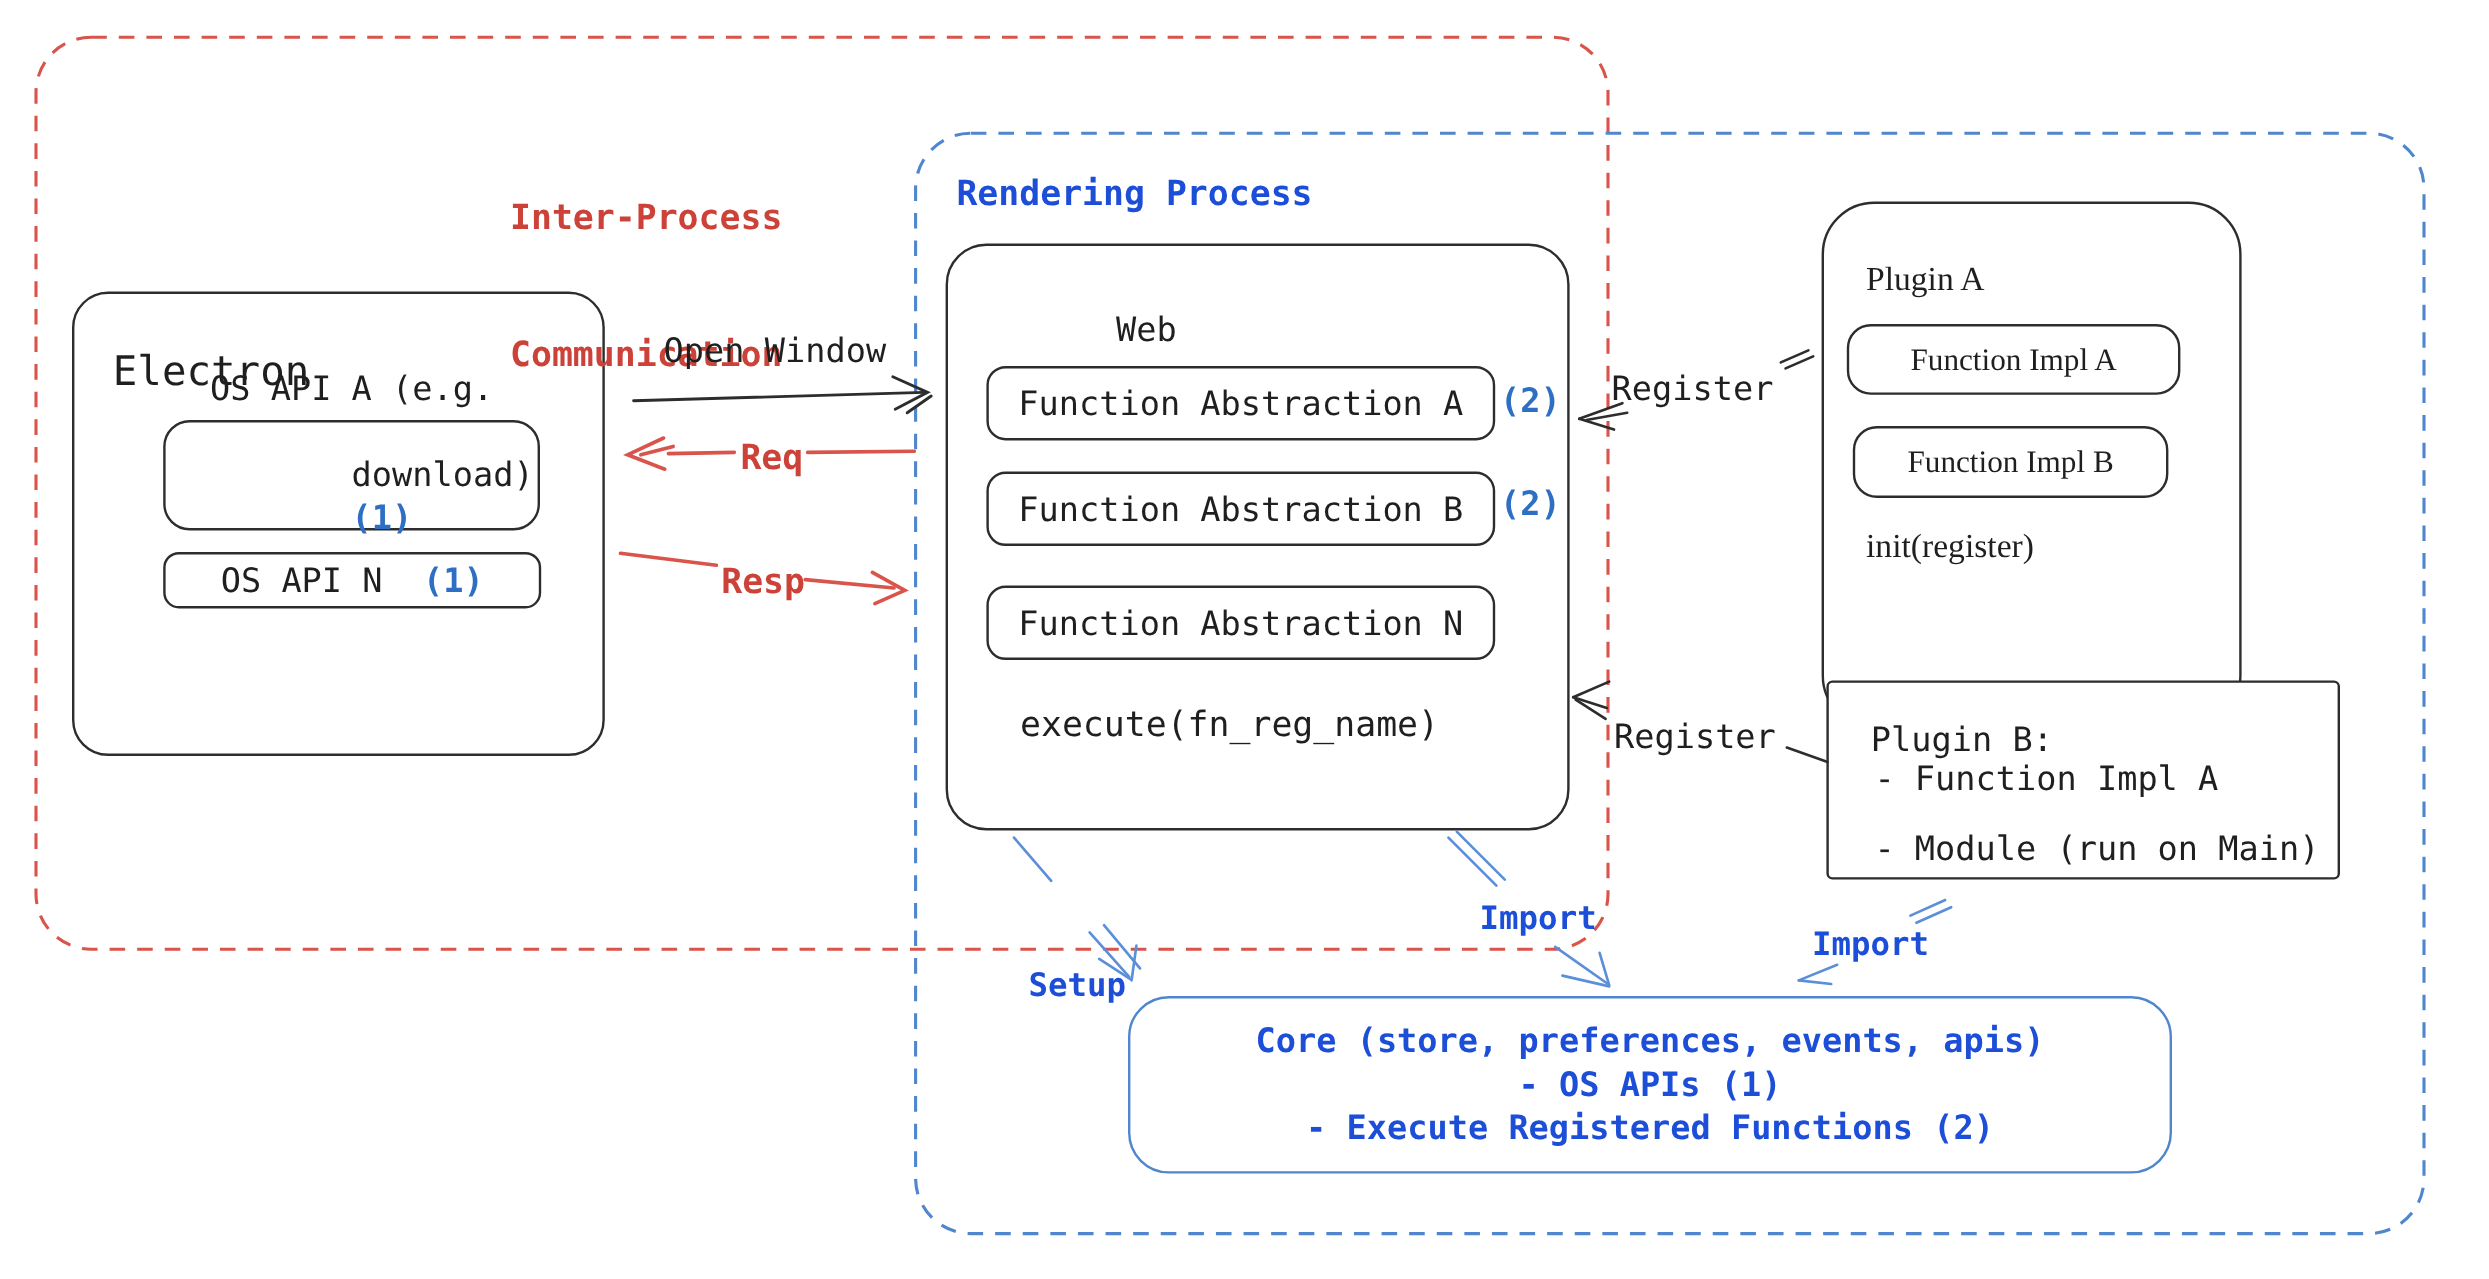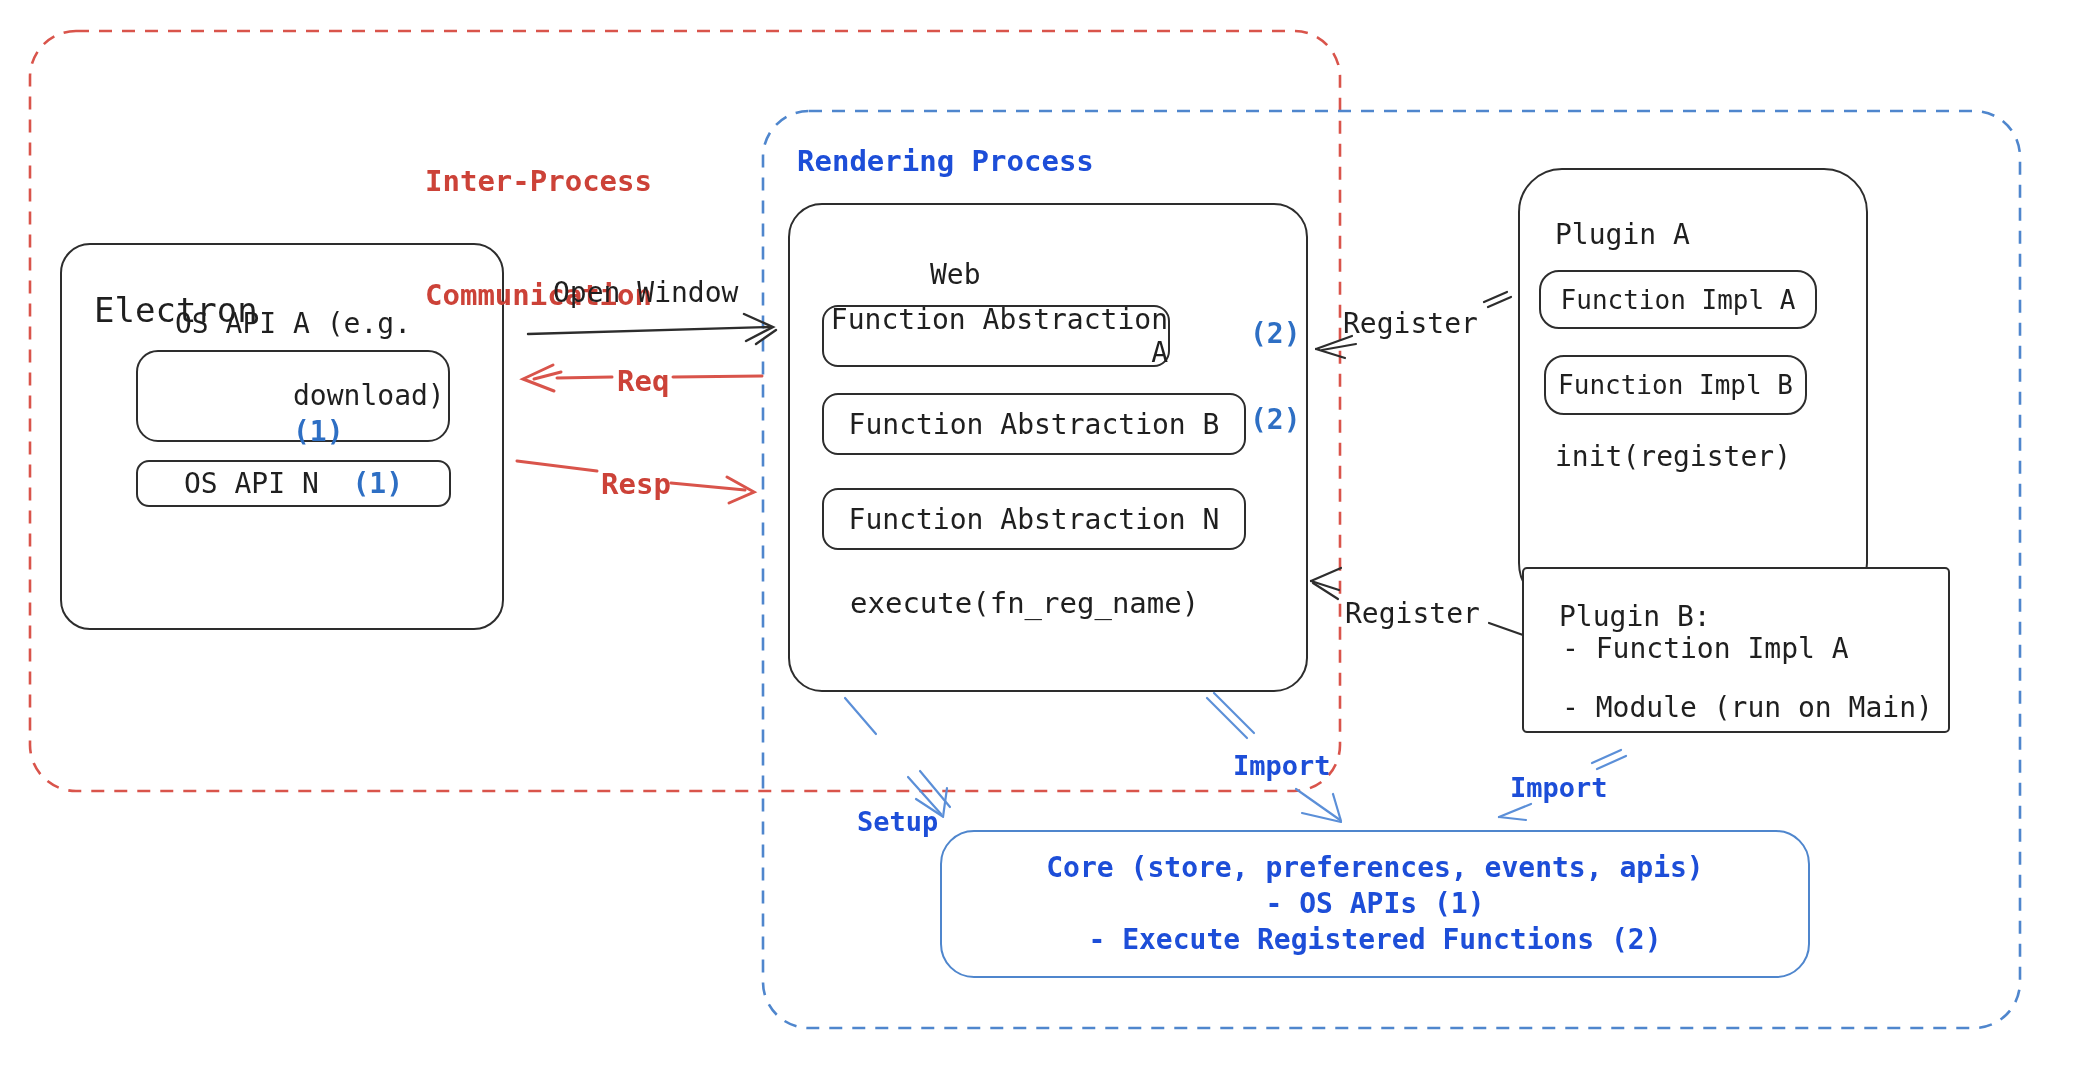--- a/index.html
+++ b/index.html
@@ -42,36 +42,36 @@
     <div class="box" style="left:74px;top:215px;width:315px;height:47px;border-radius:13px;">
       <div class="ctext" style="font-size:28px;white-space:pre;">
         <span class="black">OS API N</span><span>  </span>
         <span class="note">(1)</span>
       </div>
     </div>
   </div>
 
   <div class="box" style="left:788px;top:203px;width:520px;height:489px;border-radius:34px;">
     <div class="lbl black" style="left:140px;top:53px;font-size:28px;">Web</div>
-    <div class="box" style="left:32px;top:100px;width:348px;height:62px;border-radius:16px;text-align:right;">
+    <div class="box" style="left:32px;top:100px;width:424px;height:62px;border-radius:16px;">
       <div class="ctext black" style="font-size:28px;">Function Abstraction A</div>
     </div>
     <div class="box" style="left:32px;top:188px;width:424px;height:62px;border-radius:16px;">
       <div class="ctext black" style="font-size:28px;">Function Abstraction B</div>
     </div>
     <div class="box" style="left:32px;top:283px;width:424px;height:62px;border-radius:16px;">
       <div class="ctext black" style="font-size:28px;">Function Abstraction N</div>
     </div>
     <div class="lbl black" style="left:60px;top:381px;font-size:29px;">execute(fn_reg_name)</div>
   </div>
 
   <div class="lbl note" style="left:1250px;top:317px;font-size:28px;">(2)</div>
   <div class="lbl note" style="left:1250px;top:403px;font-size:28px;">(2)</div>
 
-  <div class="box" style="left:1518px;top:168px;width:350px;height:439px;border-radius:44px;">
+  <div class="box" style="left:1518px;top:168px;width:350px;height:439px;border-radius:44px;font-family:Liberation Serif, serif;">
     <div class="lbl black" style="left:35px;top:48px;font-size:28px;">Plugin A</div>
     <div class="box" style="left:19px;top:100px;width:278px;height:59px;border-radius:20px;">
       <div class="ctext black" style="font-size:26px;">Function Impl A</div>
     </div>
     <div class="box" style="left:24px;top:185px;width:263px;height:60px;border-radius:20px;">
       <div class="ctext black" style="font-size:26px;">Function Impl B</div>
     </div>
     <div class="lbl black" style="left:35px;top:270px;font-size:28px;">init(register)</div>
   </div>
 

